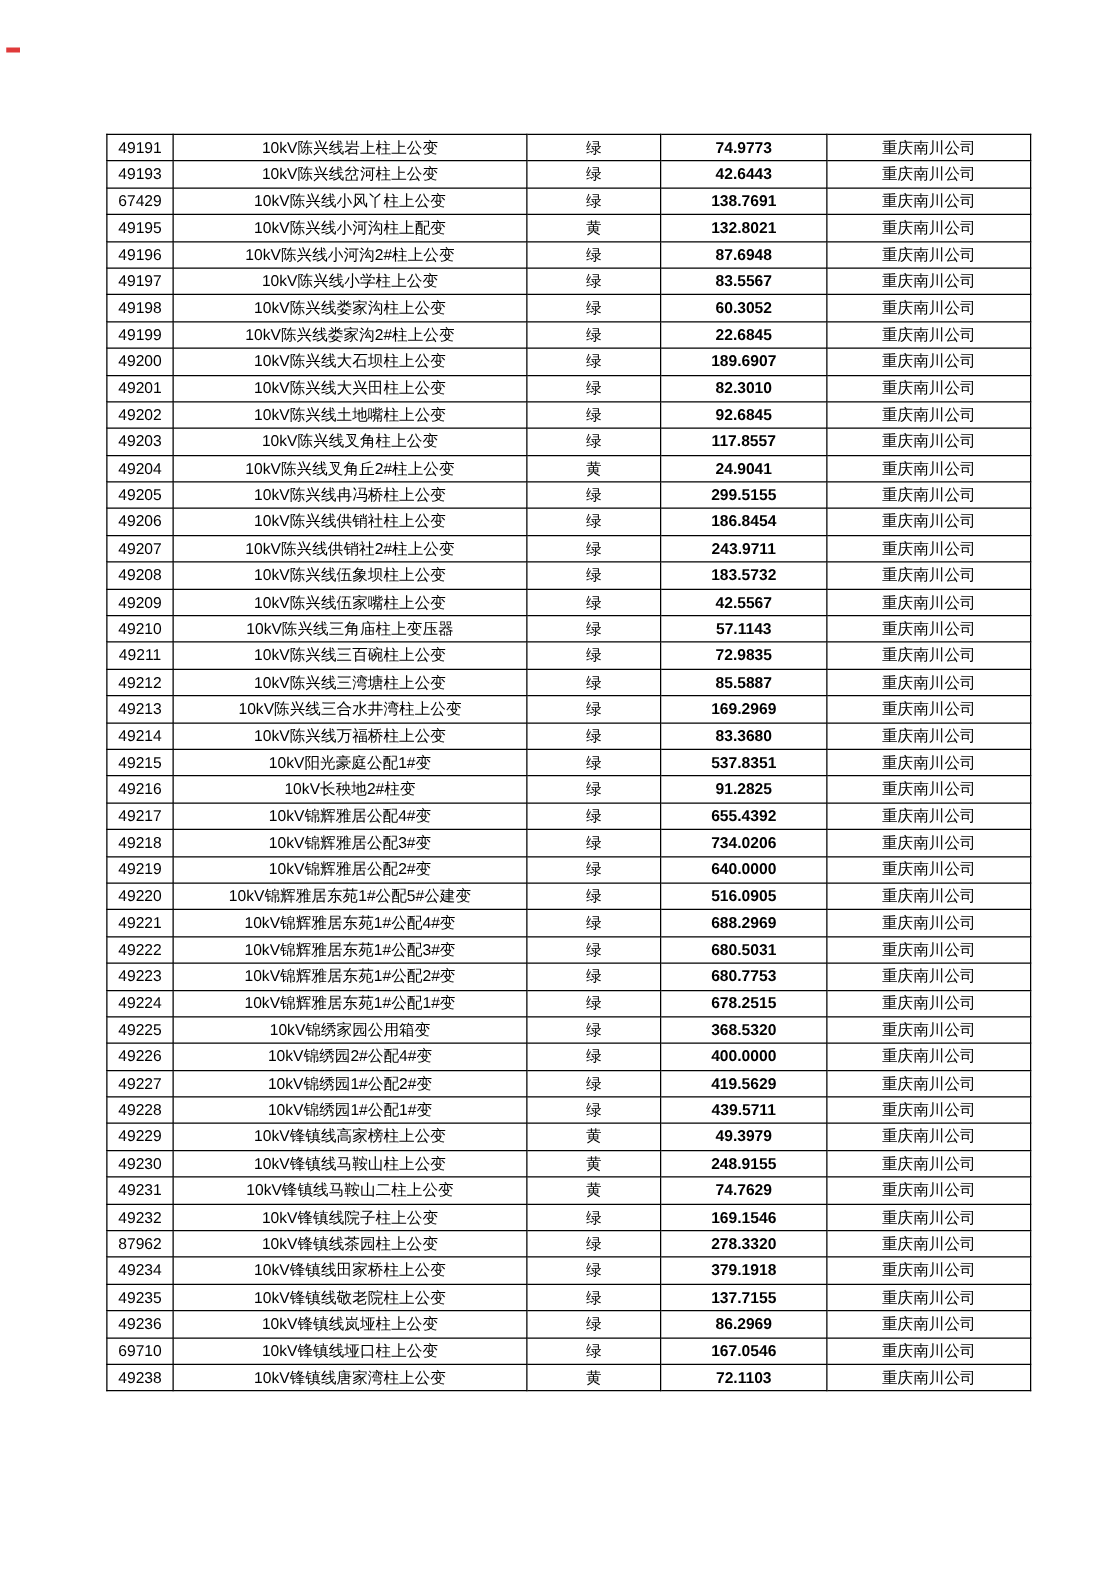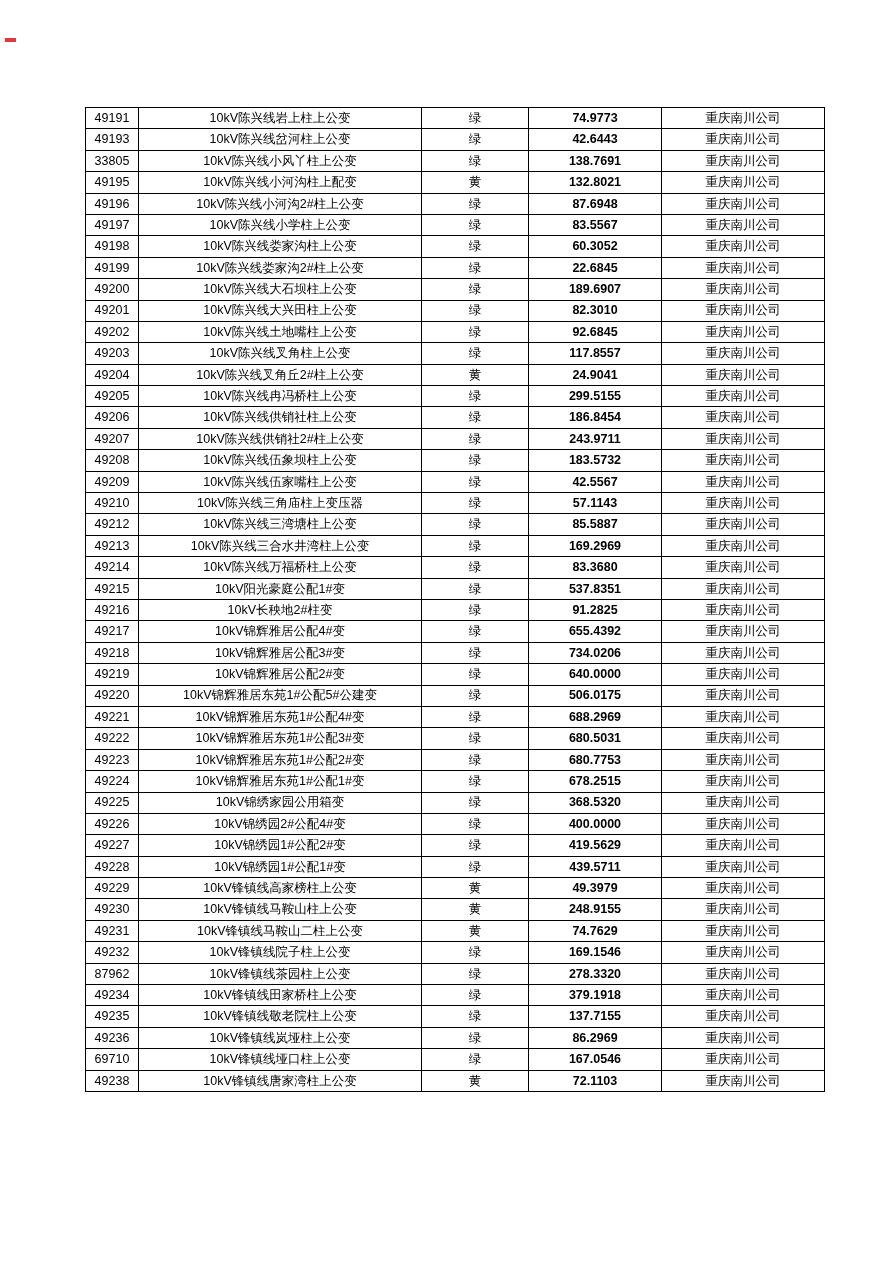--- a/index.html
+++ b/index.html
@@ -68,21 +68,21 @@
           <td class="col-4">重庆南川公司</td>
         </tr>
         <tr>
           <td class="col-0">49193</td>
           <td class="col-1">10kV陈兴线岔河柱上公变</td>
           <td class="col-2">绿</td>
           <td class="col-3">42.6443</td>
           <td class="col-4">重庆南川公司</td>
         </tr>
         <tr>
-          <td class="col-0">33805</td>
+          <td class="col-0">67429</td>
           <td class="col-1">10kV陈兴线小风丫柱上公变</td>
           <td class="col-2">绿</td>
           <td class="col-3">138.7691</td>
           <td class="col-4">重庆南川公司</td>
         </tr>
         <tr>
           <td class="col-0">49195</td>
           <td class="col-1">10kV陈兴线小河沟柱上配变</td>
           <td class="col-2">黄</td>
           <td class="col-3">132.8021</td>
@@ -187,20 +187,27 @@
           <td class="col-4">重庆南川公司</td>
         </tr>
         <tr>
           <td class="col-0">49210</td>
           <td class="col-1">10kV陈兴线三角庙柱上变压器</td>
           <td class="col-2">绿</td>
           <td class="col-3">57.1143</td>
           <td class="col-4">重庆南川公司</td>
         </tr>
         <tr>
+          <td class="col-0">49211</td>
+          <td class="col-1">10kV陈兴线三百碗柱上公变</td>
+          <td class="col-2">绿</td>
+          <td class="col-3">72.9835</td>
+          <td class="col-4">重庆南川公司</td>
+        </tr>
+        <tr>
           <td class="col-0">49212</td>
           <td class="col-1">10kV陈兴线三湾塘柱上公变</td>
           <td class="col-2">绿</td>
           <td class="col-3">85.5887</td>
           <td class="col-4">重庆南川公司</td>
         </tr>
         <tr>
           <td class="col-0">49213</td>
           <td class="col-1">10kV陈兴线三合水井湾柱上公变</td>
           <td class="col-2">绿</td>
@@ -246,21 +253,21 @@
           <td class="col-0">49219</td>
           <td class="col-1">10kV锦辉雅居公配2#变</td>
           <td class="col-2">绿</td>
           <td class="col-3">640.0000</td>
           <td class="col-4">重庆南川公司</td>
         </tr>
         <tr>
           <td class="col-0">49220</td>
           <td class="col-1">10kV锦辉雅居东苑1#公配5#公建变</td>
           <td class="col-2">绿</td>
-          <td class="col-3">506.0175</td>
+          <td class="col-3">516.0905</td>
           <td class="col-4">重庆南川公司</td>
         </tr>
         <tr>
           <td class="col-0">49221</td>
           <td class="col-1">10kV锦辉雅居东苑1#公配4#变</td>
           <td class="col-2">绿</td>
           <td class="col-3">688.2969</td>
           <td class="col-4">重庆南川公司</td>
         </tr>
         <tr>

